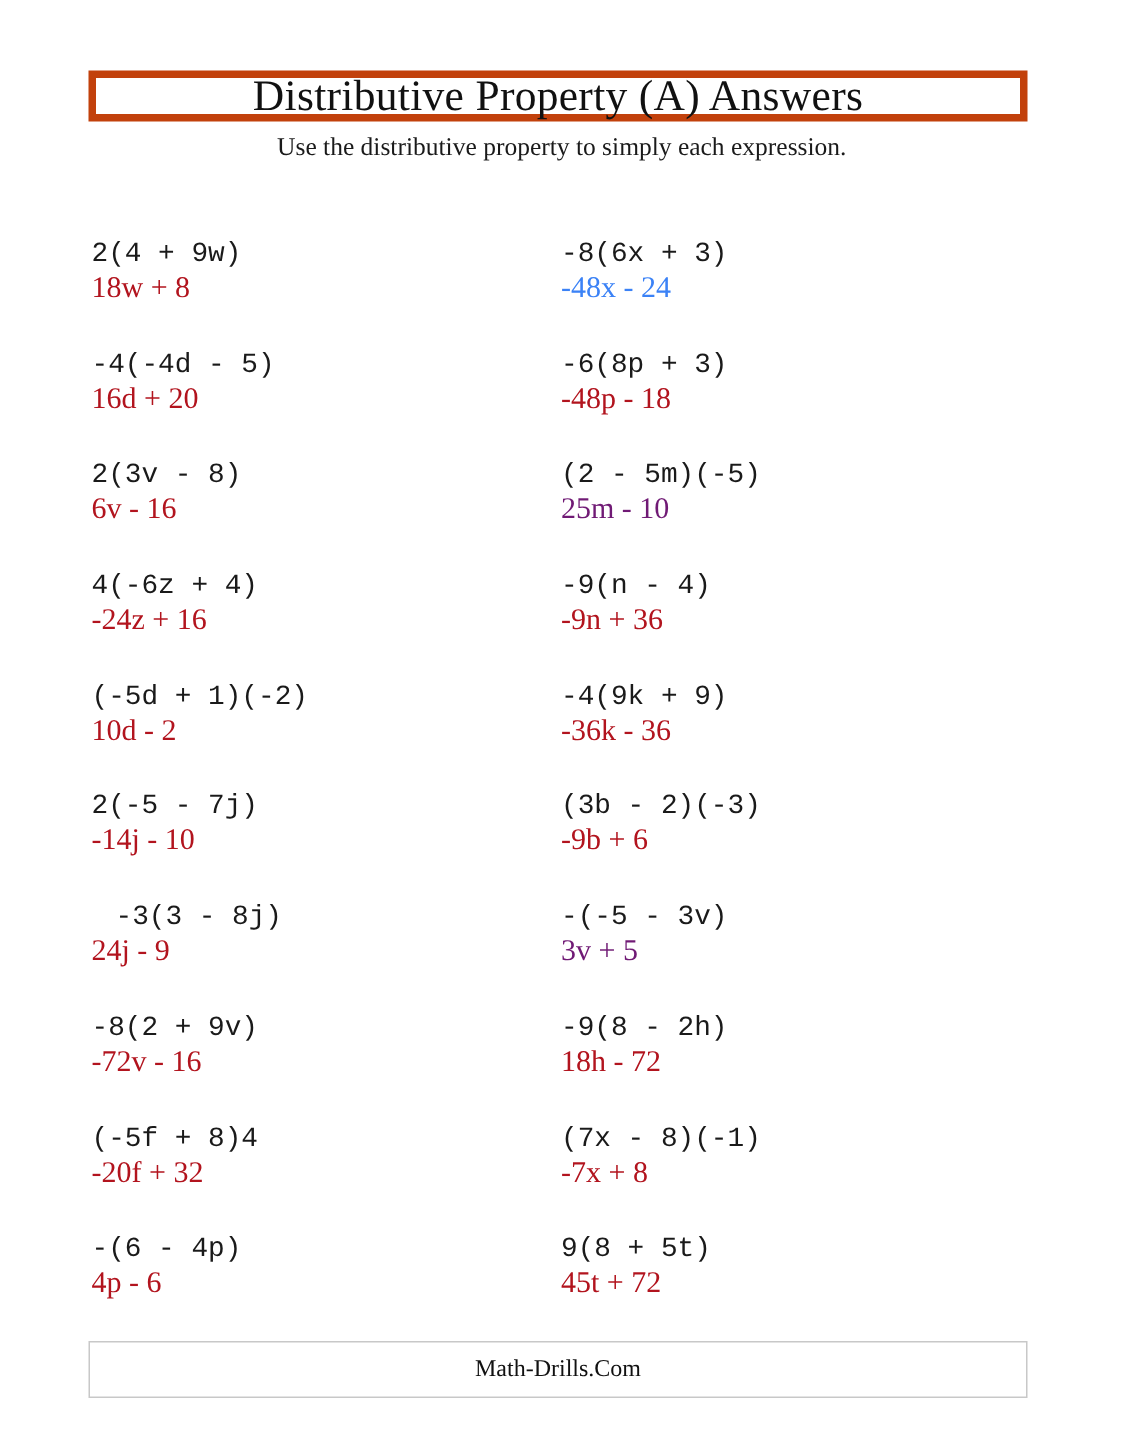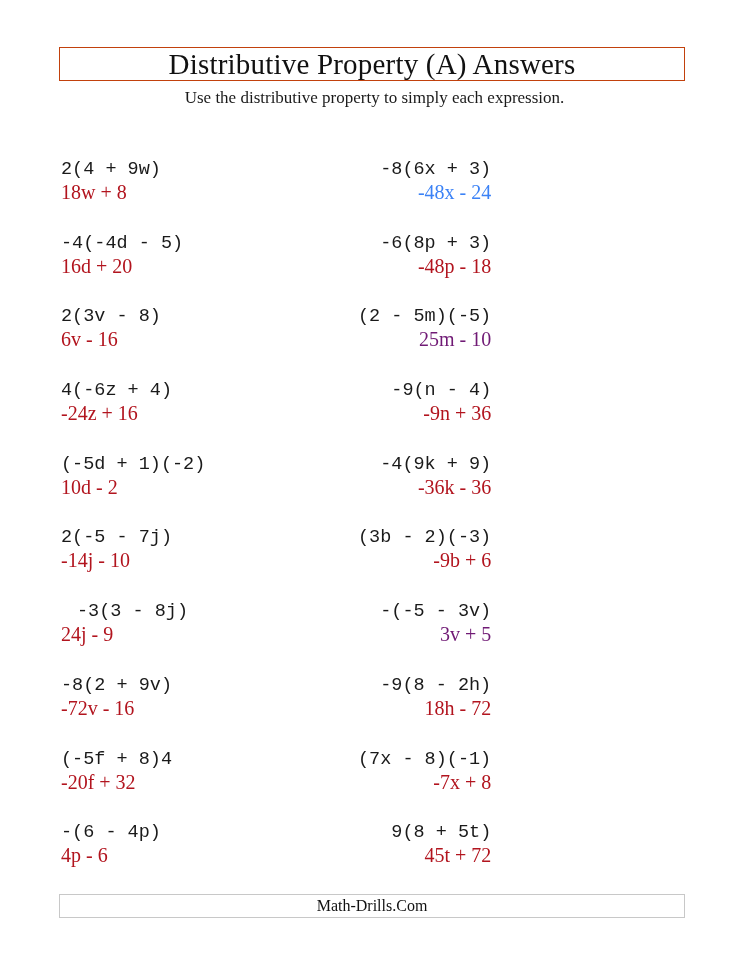--- a/index.html
+++ b/index.html
@@ -1,30 +1,30 @@
 <!DOCTYPE html>
 <html><head>
 <meta charset="utf-8">
 <style>
   html, body { margin: 0; padding: 0; background: #ffffff; }
   body { width: 749px; height: 970px; position: relative; overflow: hidden;
          font-family: "DejaVu Serif", "Liberation Serif", serif; color: #1a1a1a; }
   .title-box { position: absolute; left: 59px; top: 47px; width: 626px; height: 34px;
-               border: 1px solid #c2410c; box-sizing: border-box;
+               border: 5px solid #c2410c; box-sizing: border-box;
                display: flex; align-items: center; justify-content: center; }
   .title { font-family: "Liberation Serif", serif; font-size: 29px; line-height: 1; color: #111; letter-spacing: 0.2px; }
   .subtitle { position: absolute; left: 0; width: 749px; top: 88px; text-align: center;
               font-family: "Liberation Serif", serif; font-size: 17px; color: #1a1a1a; }
   .col { position: absolute; top: 158px; }
   .col.left { left: 61px; }
-  .col.right { left: 358px; text-align: right; }
+  .col.right { left: 374px; }
   .problem { height: 73.7px; }
   .expr { font-family: Liberation Mono, monospace; font-size: 18.5px; line-height: 23px; color: #1a1a1a; white-space: pre; }
   .answer { font-family: "Liberation Serif", serif; font-size: 20px; line-height: 23px; white-space: pre; }
-  .footer-box { position: absolute; left: 59px; top: 894px; width: 626px; height: 24px;
+  .footer-box { position: absolute; left: 59px; top: 894px; width: 626px; height: 38px;
                 border: 1px solid #c8c8c8; box-sizing: border-box;
                 display: flex; align-items: center; justify-content: center; }
   .footer { font-family: "Liberation Serif", serif; font-size: 16px; color: #111; }
 </style>
 </head>
 <body>
 
 <div class="title-box">
   <span class="title">Distributive Property (A) Answers</span>
 </div>

